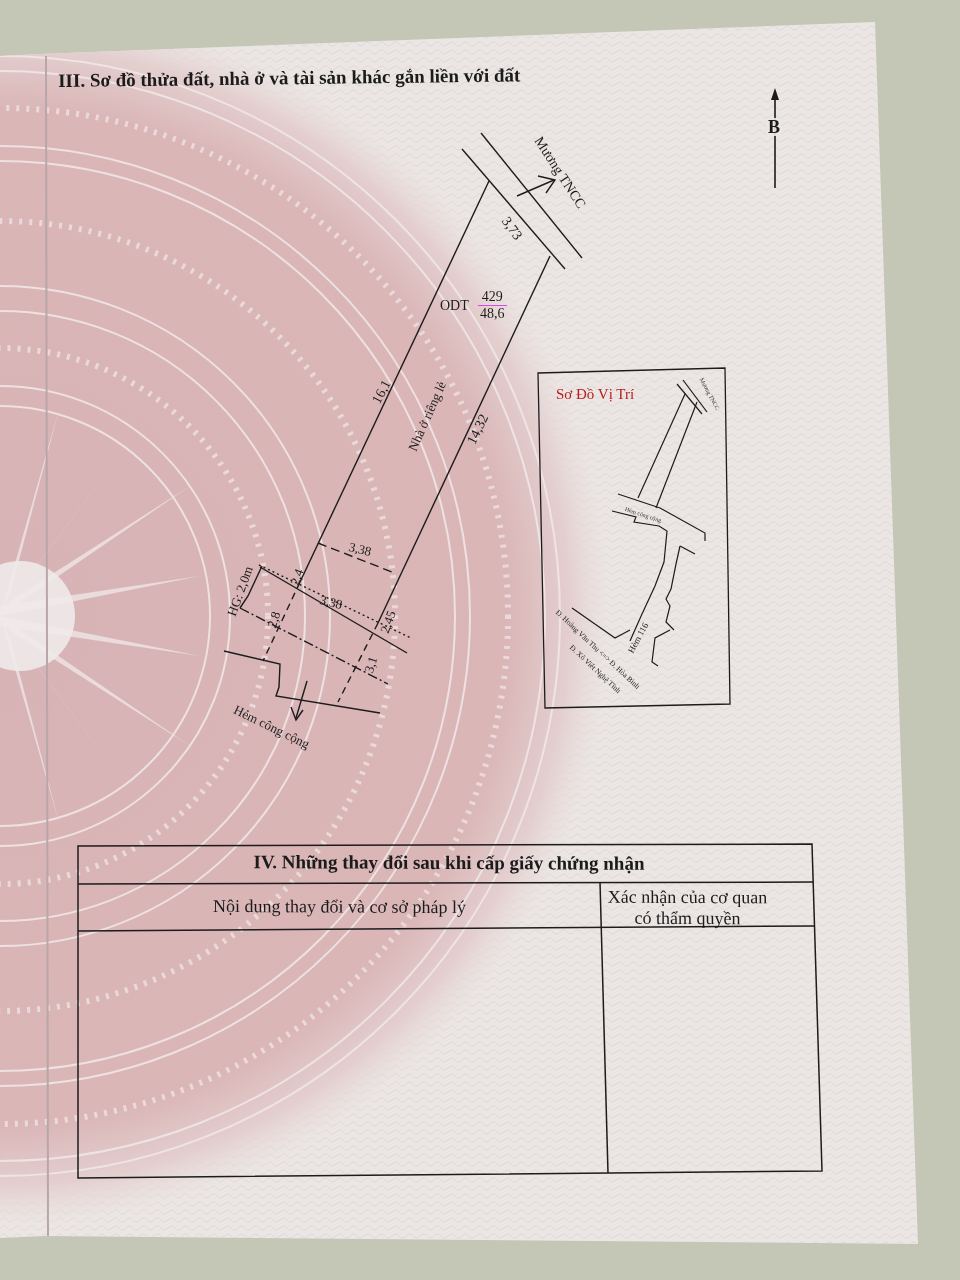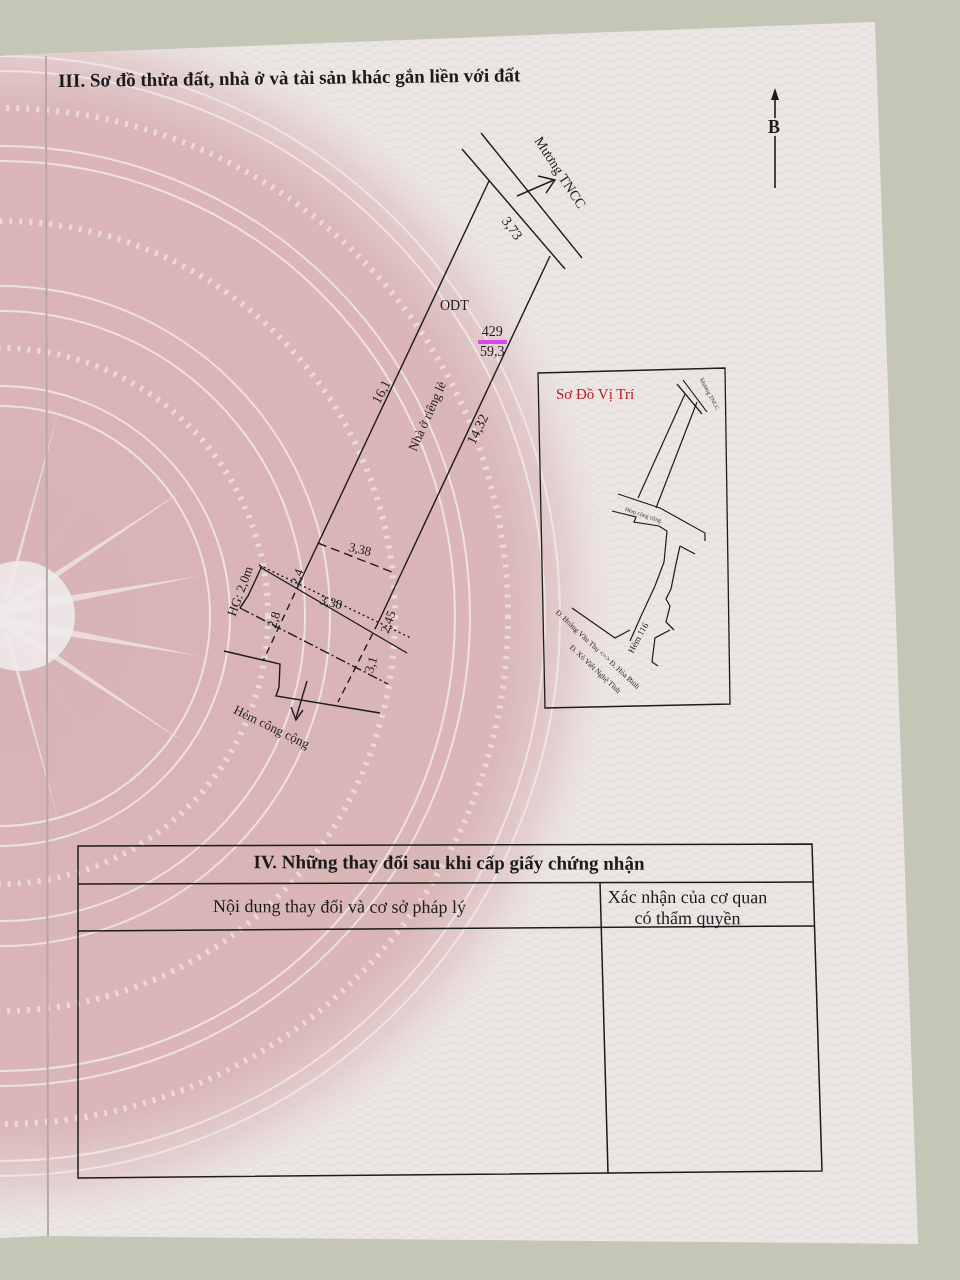--- a/index.html
+++ b/index.html
@@ -23,21 +23,21 @@
   }
   .north-label {
     position:absolute; left:767px; top:102px;
     font-weight:bold; font-size:18px; color:#1b1b1b;
     background:rgba(236,232,230,0.9); padding:0 1px; line-height:18px;
   }
   .lbl { position:absolute; font-size:14px; color:#1c1c1c; white-space:nowrap; transform-origin:left top; }
   .lbl-sm { font-size:13px; }
   .tiny { position:absolute; font-size:6px; color:#333; white-space:nowrap; transform-origin:left top; }
   .frac { position:absolute; font-size:14px; color:#1c1c1c; text-align:center; line-height:16px; }
-  .frac .num { display:block; border-bottom:4px solid #d946ef; padding:0 2px;margin-top:35px; }
+  .frac .num { display:block; border-bottom:1px solid #d946ef; padding:0 2px; }
   .frac .den { display:block; padding:0 2px; }
   .locmap-title { position:absolute; left:556px; top:370px; font-size:15px; color:#b91c1c; }
 
   .changes-table {
     position:absolute; left:78px; top:828px; width:742px; height:335px;
     transform:skewY(0.25deg);
   }
   .ct-head {
     position:absolute; left:0; top:0; width:100%; height:38px;
     display:flex; align-items:center; justify-content:center;
@@ -150,21 +150,21 @@
       <polyline points="291,691 296,704 303,694"></polyline>
     </g>
   </svg>
 
   <div class="lbl" style="left:544px;top:118px;transform:rotate(57deg);">Mương TNCC</div>
   <div class="lbl" style="left:511px;top:198px;transform:rotate(54deg);">3,73</div>
 
   <div class="lbl" style="left:440px;top:282px;">ODT</div>
   <div class="frac" style="left:478px;top:273px;">
     <span class="num">429</span>
-    <span class="den">59,3</span>
+    <span class="den">48,6</span>
   </div>
 
   <div class="lbl" style="left:369px;top:383px;transform:rotate(-62deg);">16,1</div>
   <div class="lbl lbl-sm" style="left:405px;top:431px;transform:rotate(-66deg);">Nhà ở riêng lẻ</div>
   <div class="lbl" style="left:464px;top:424px;transform:rotate(-64deg);">14,32</div>
 
   <div class="lbl lbl-sm" style="left:351px;top:523px;transform:rotate(14deg);">3,38</div>
   <div class="lbl lbl-sm" style="left:322px;top:576px;transform:rotate(14deg);">3,38</div>
   <div class="lbl lbl-sm" style="left:287px;top:566px;transform:rotate(-70deg);">2,4</div>
   <div class="lbl lbl-sm" style="left:377px;top:614px;transform:rotate(-70deg);">2,45</div>

